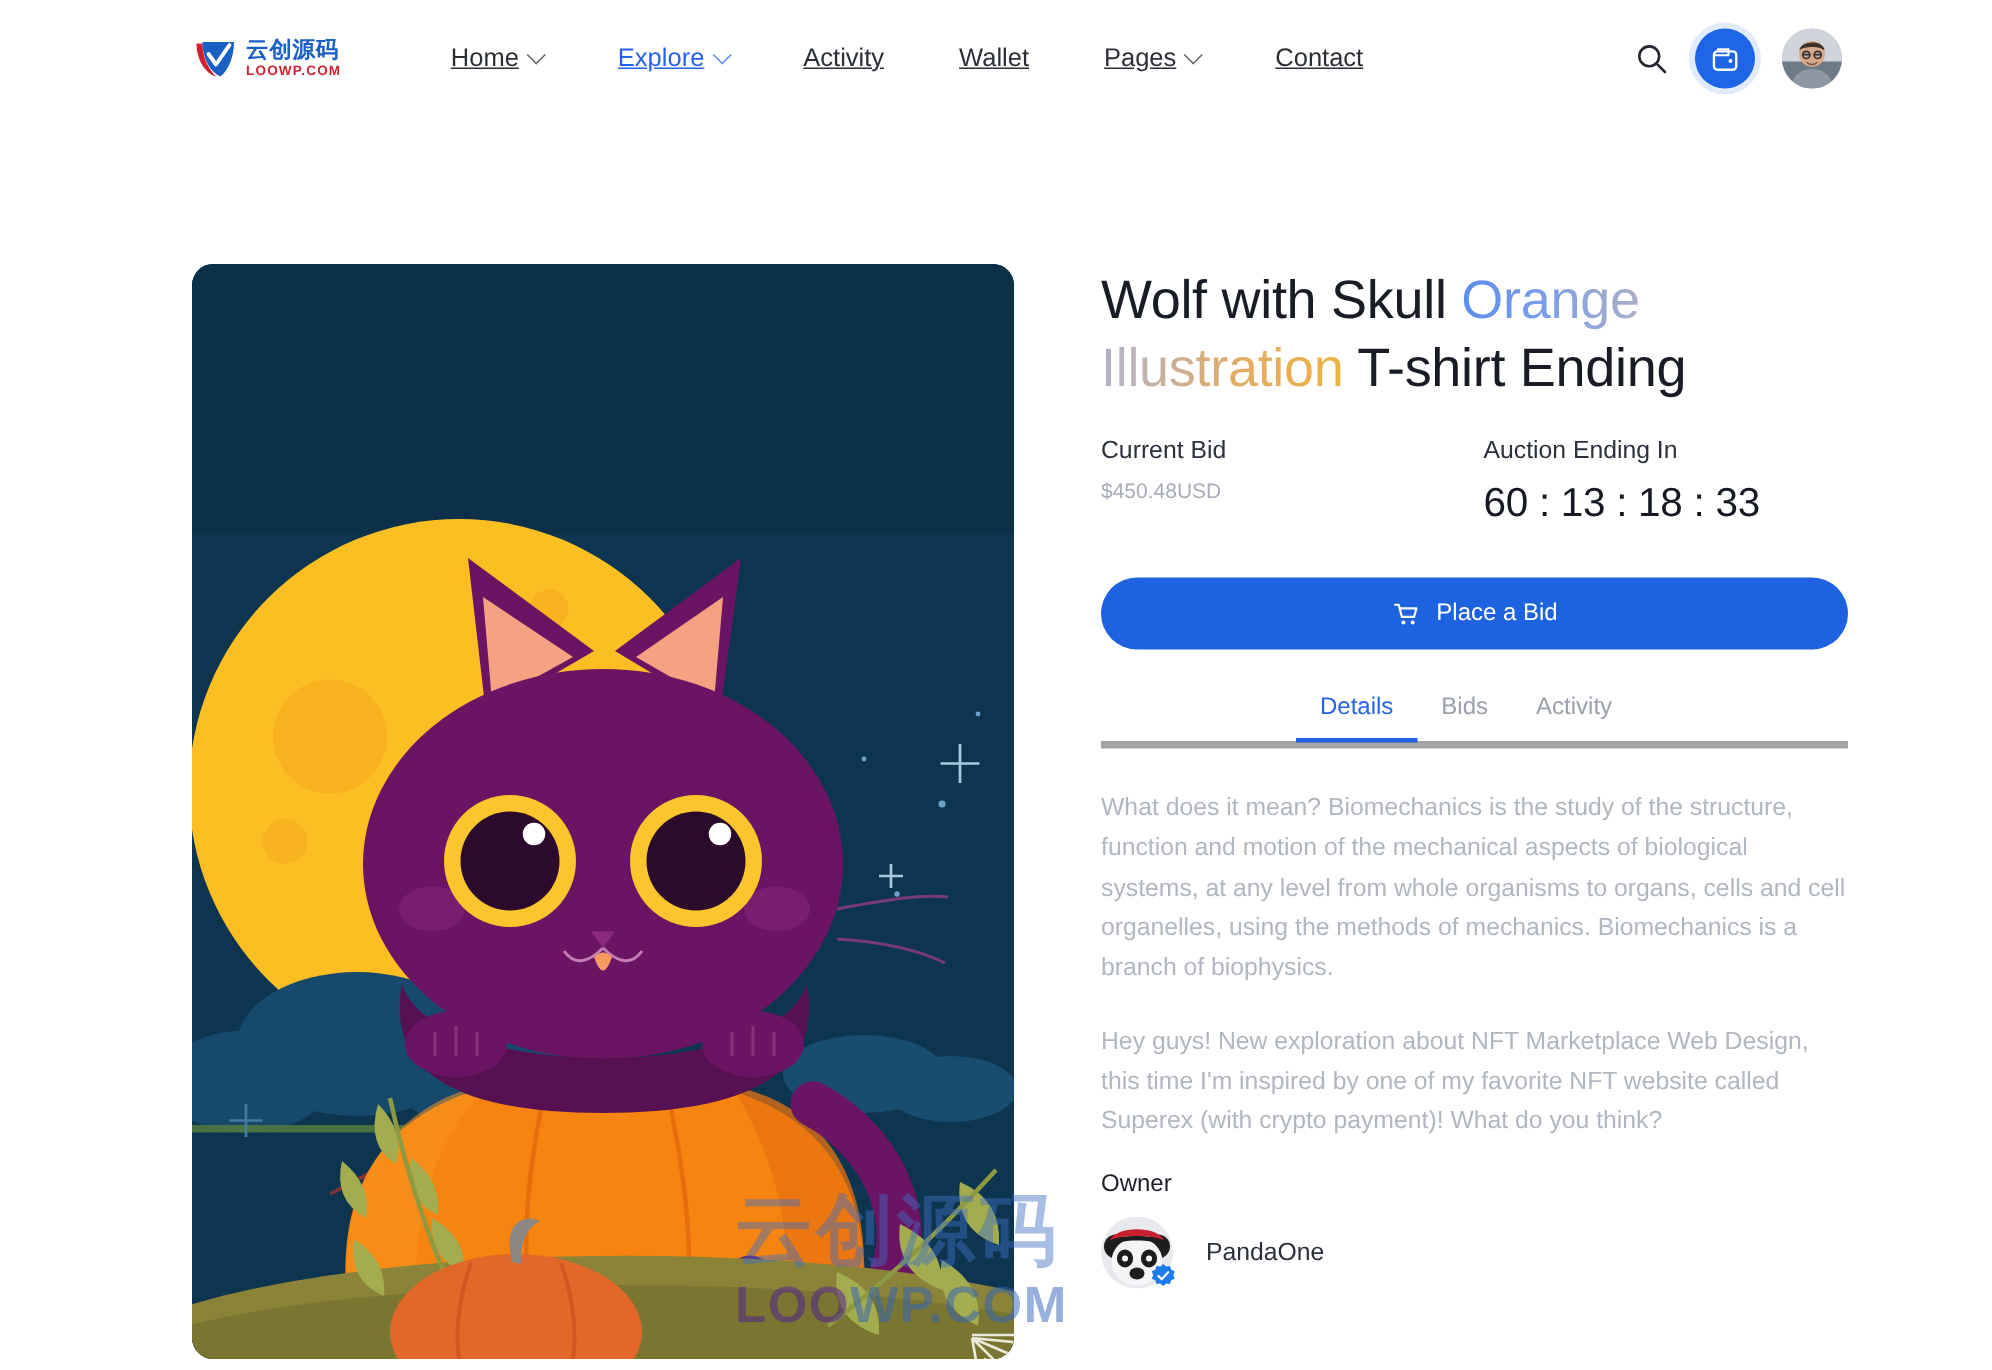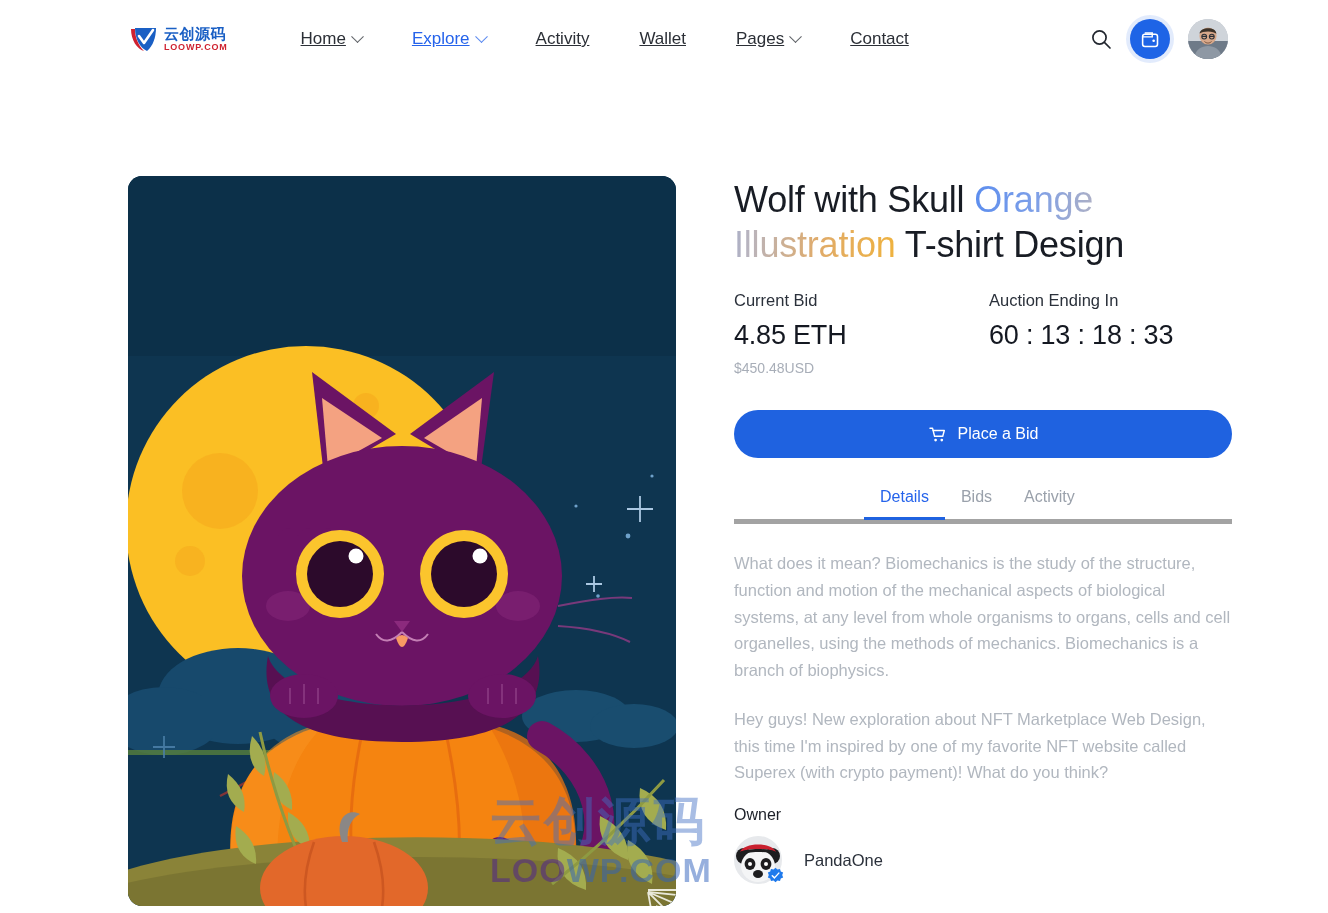--- a/index.html
+++ b/index.html
@@ -383,26 +383,25 @@
         <path d="M282 822 C276 780, 304 760, 336 760 C368 760, 394 780, 390 818 C388 840, 370 850, 336 850 C306 850, 284 842, 282 822 Z" fill="#f3ecd2"></path>
         <ellipse cx="312" cy="804" rx="16" ry="18" fill="#123b57"></ellipse>
         <ellipse cx="360" cy="802" rx="16" ry="18" fill="#123b57"></ellipse>
         <path d="M332 826 L340 826 L336 838 Z" fill="#123b57"></path>
       </g>
     </svg>
   </div>
 
   <div class="detail">
 
-    <h1 class="title"><span>Wolf with Skull </span><span class="grad">Orange Illustration</span><span> T-shirt Design</span></h1>
+    <h1 class="title"><span>Wolf with Skull </span><span class="grad">Orange Illustration</span><span> T-shirt Ending</span></h1>
 
     <div class="bidrow">
       <div class="bid-col">
         <div class="bid-label">Current Bid</div>
-        <div class="bid-value">4.85 ETH</div>
         <div class="bid-sub">$450.48USD</div>
       </div>
       <div class="bid-col">
         <div class="bid-label">Auction Ending In</div>
         <div class="bid-value">60 : 13 : 18 : 33</div>
       </div>
     </div>
 
     <button class="bid-btn">
       <svg width="19" height="19" viewBox="0 0 24 24">

